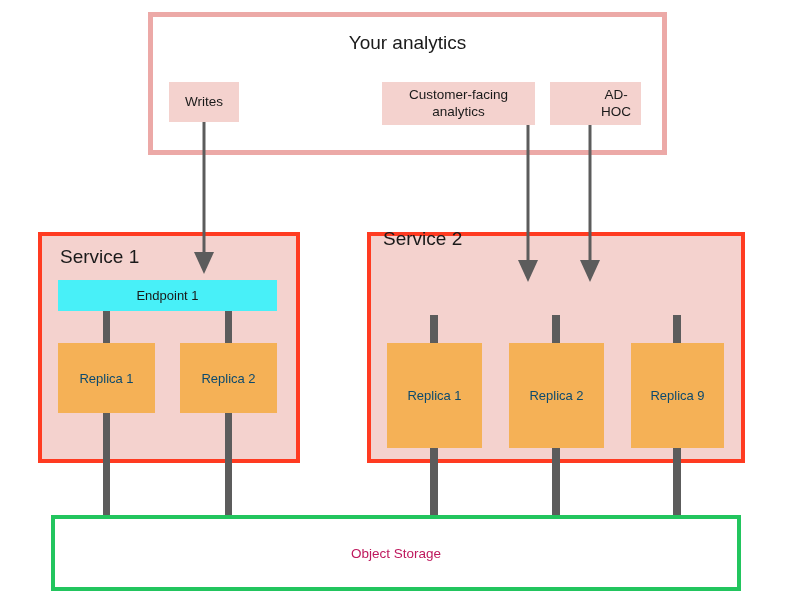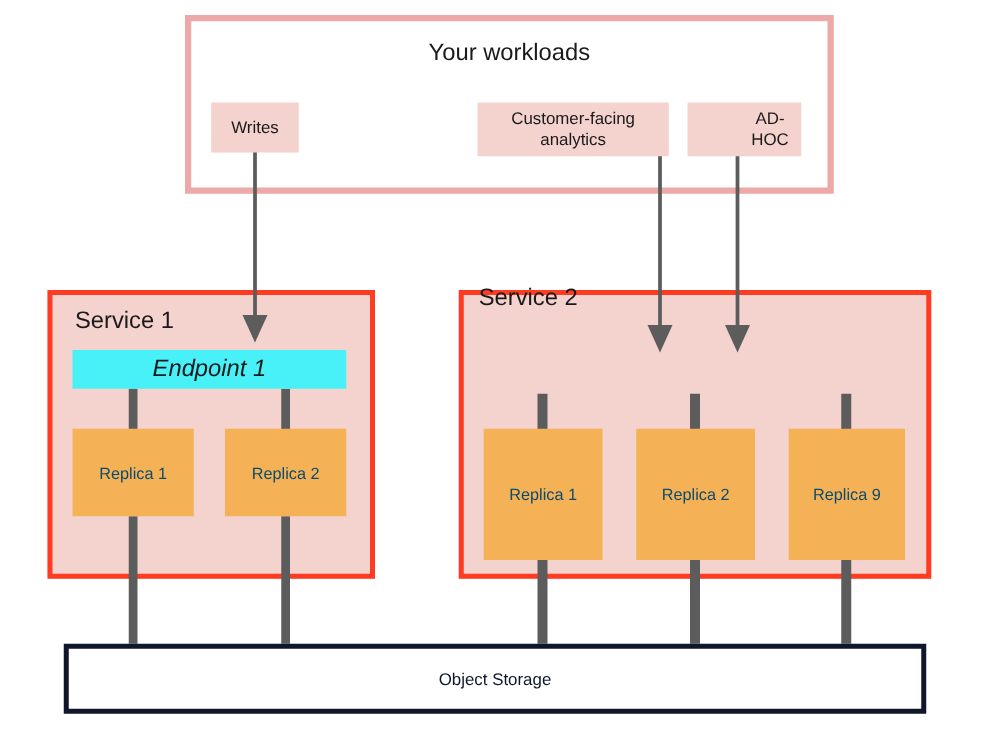--- a/index.html
+++ b/index.html
@@ -85,27 +85,26 @@
     z-index: 6;
   }
   .service-1-title { left: 60px;  top: 246px; }
   .service-2-title { left: 383px; top: 228px; }
 
   
   .endpoint {
     position: absolute;
     background: #48F0F8;
     color: #1a1a1a;
-    font-size: 19px;
+    font-size: 13px;
     display: flex;
     align-items: center;
     justify-content: center;
     z-index: 6;
     box-sizing: border-box;
-    font-style: italic;
   }
   .endpoint-1 { left: 58px;  top: 280px; width: 219px; height: 31px; }
   .endpoint-2 { left: 386px; top: 283px; width: 338px; height: 32px; }
 
   
   .replica {
     position: absolute;
     background: #F5B156;
     color: #0c4a6e;
     font-size: 13px;
@@ -127,39 +126,39 @@
     background: #5C5C5C;
     z-index: 5;
   }
 
   
   .storage-box {
     position: absolute;
     left: 51px;
     top: 515px;
     width: 690px;
-    height: 56px;
-    box-sizing: border-box;
-    border: 4px solid #0f172a;
+    height: 76px;
+    box-sizing: border-box;
+    border: 4px solid #22c55e;
     background: #ffffff;
     display: flex;
     align-items: center;
     justify-content: center;
     font-size: 13.5px;
-    color: #0f172a;
+    color: #be185d;
     z-index: 7;
   }
 </style>
 </head>
 <body>
 
 <div id="canvas">
 
   <div class="workloads-box"></div>
-  <div class="workloads-title">Your workloads</div>
+  <div class="workloads-title">Your analytics</div>
 
   <div class="chip chip-cfa">Customer-facing analytics</div>
   <div class="chip chip-writes">Writes</div>
   <div class="chip chip-adhoc">AD-HOC</div>
 
   <svg class="arrow-svg" style="left:188px; top:120px;" width="34" height="158">
     <line x1="16" y1="0" x2="16" y2="136" stroke="#5C5C5C" stroke-width="3"></line>
     <polygon points="16,154 6,132 26,132" fill="#5C5C5C"></polygon>
   </svg>
 

